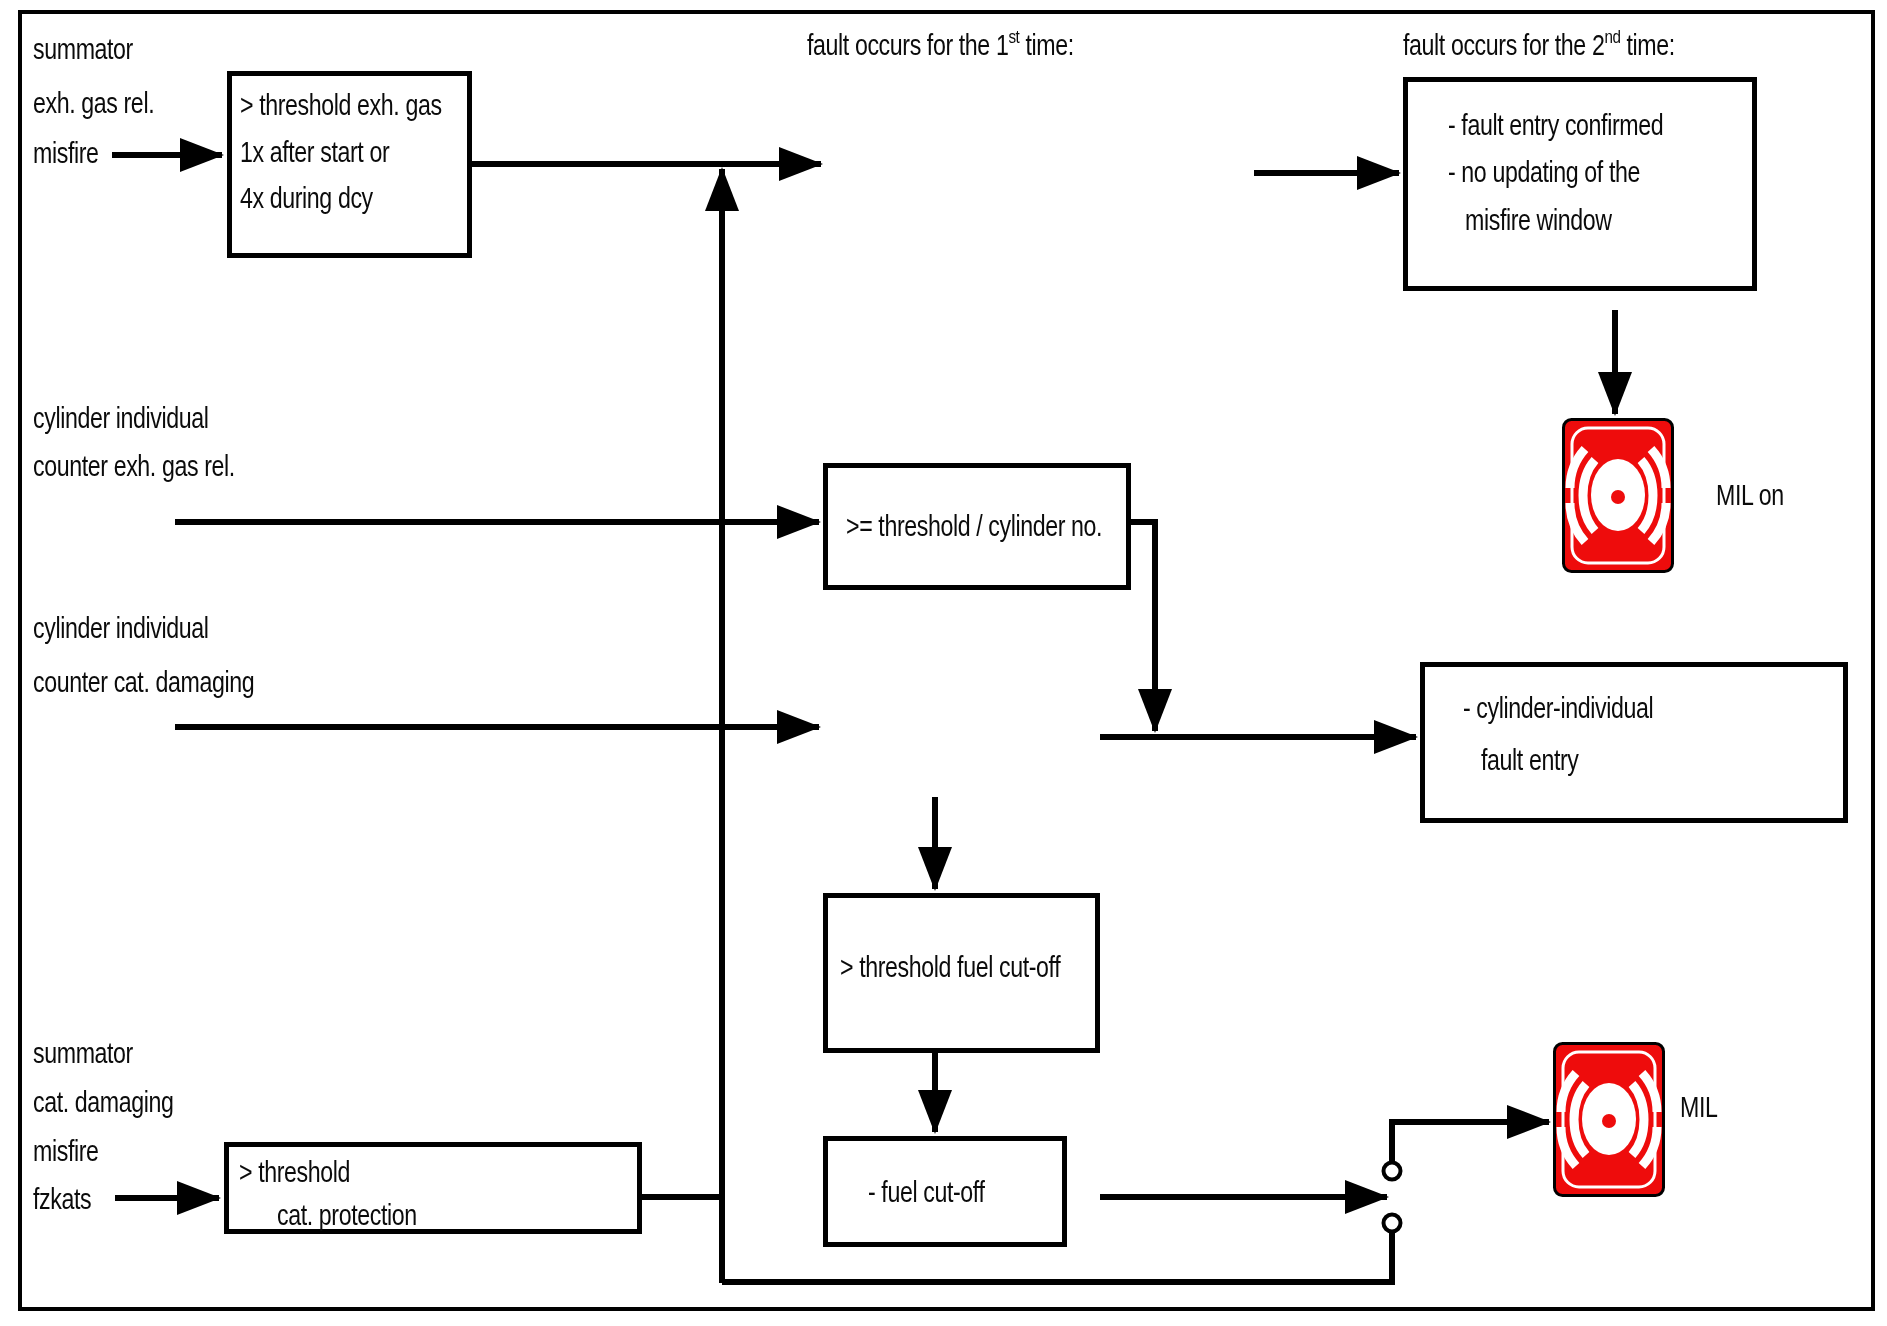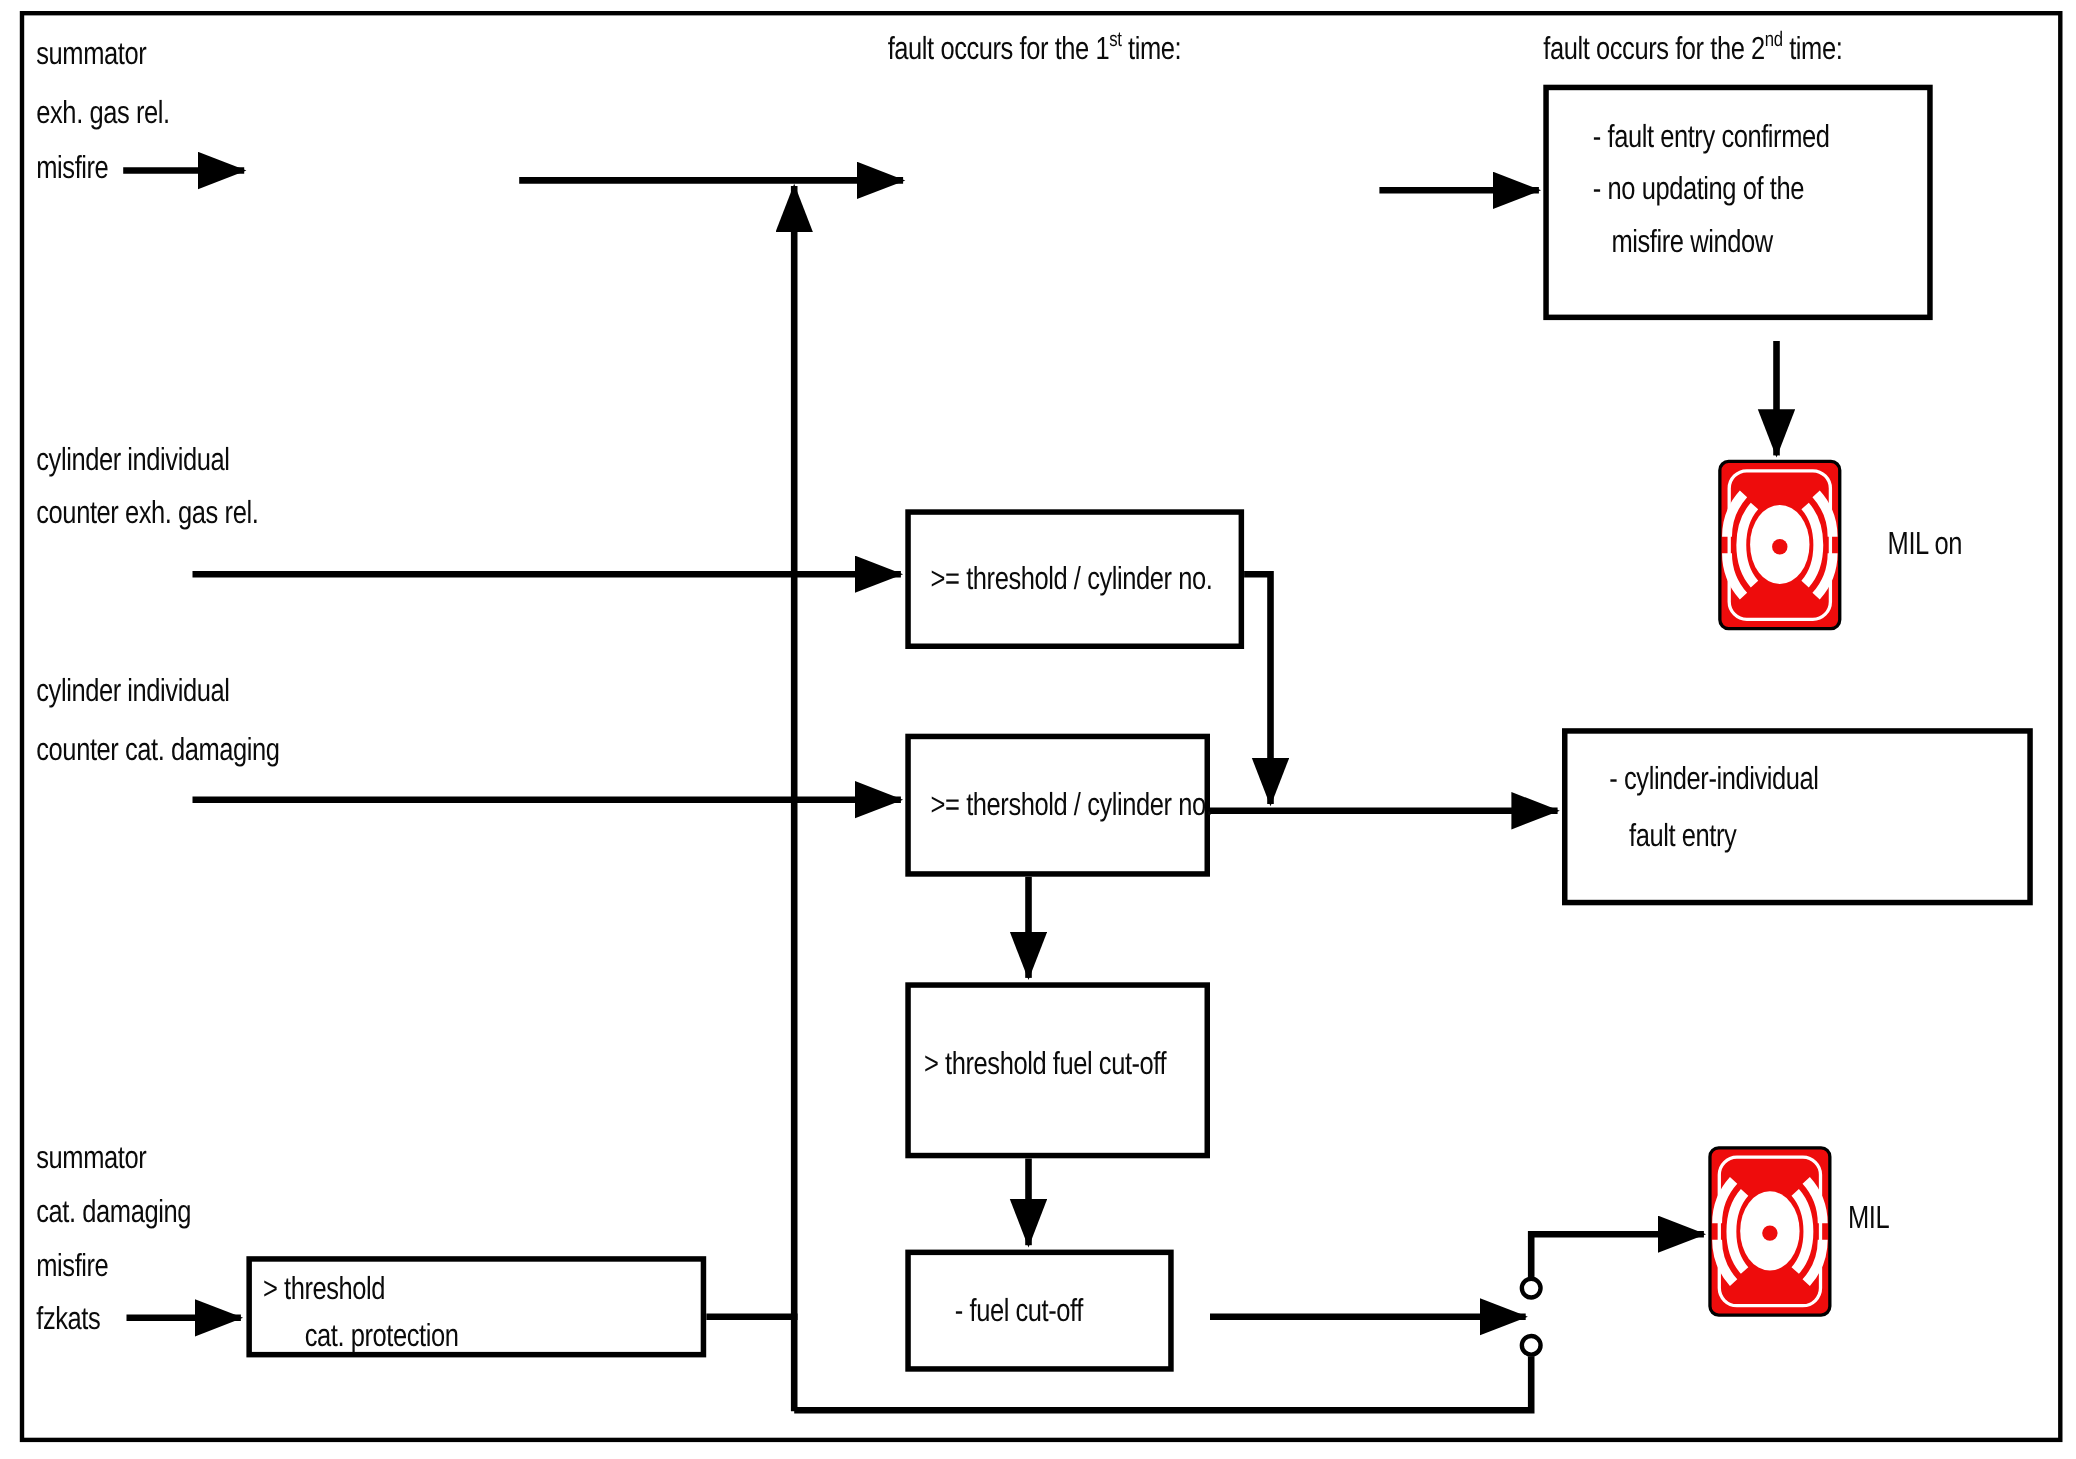--- a/index.html
+++ b/index.html
@@ -72,35 +72,37 @@
   <div class="t" style="left:33px;top:449px">counter exh. gas rel.</div>
 
   <div class="t" style="left:33px;top:611px">cylinder individual</div>
   <div class="t" style="left:33px;top:665px">counter cat. damaging</div>
 
   <div class="t" style="left:33px;top:1036px">summator</div>
   <div class="t" style="left:33px;top:1085px">cat. damaging</div>
   <div class="t" style="left:33px;top:1134px">misfire</div>
   <div class="t" style="left:33px;top:1182px">fzkats</div>
 
+  <div class="box" style="left:227px;top:71px;width:245px;height:187px">
+    <div class="t" style="left:8px;top:12px">&gt; threshold exh. gas</div>
+    <div class="t" style="left:8px;top:59px">1x after start or</div>
+    <div class="t" style="left:8px;top:105px">4x during dcy</div>
+  </div>
 
 
   <div class="box" style="left:1403px;top:77px;width:354px;height:214px">
     <div class="t" style="left:40px;top:26px">- fault entry confirmed</div>
     <div class="t" style="left:40px;top:73px">- no updating of the</div>
     <div class="t" style="left:57px;top:121px">misfire window</div>
   </div>
 
   <div class="box" style="left:823px;top:463px;width:308px;height:127px">
     <div class="t" style="left:18px;top:41px">&gt;= threshold / cylinder no.</div>
   </div>
 
-  <div class="box" style="left:823px;top:667px;width:277px;height:130px">
-    <div class="t" style="left:18px;top:43px">&gt;= thershold / cylinder no.</div>
-  </div>
 
   <div class="box" style="left:1420px;top:662px;width:428px;height:161px">
     <div class="t" style="left:38px;top:24px">- cylinder-individual</div>
     <div class="t" style="left:56px;top:76px">fault entry</div>
   </div>
 
   <div class="box" style="left:823px;top:893px;width:277px;height:160px">
     <div class="t" style="left:12px;top:52px">&gt; threshold fuel cut-off</div>
   </div>
 

